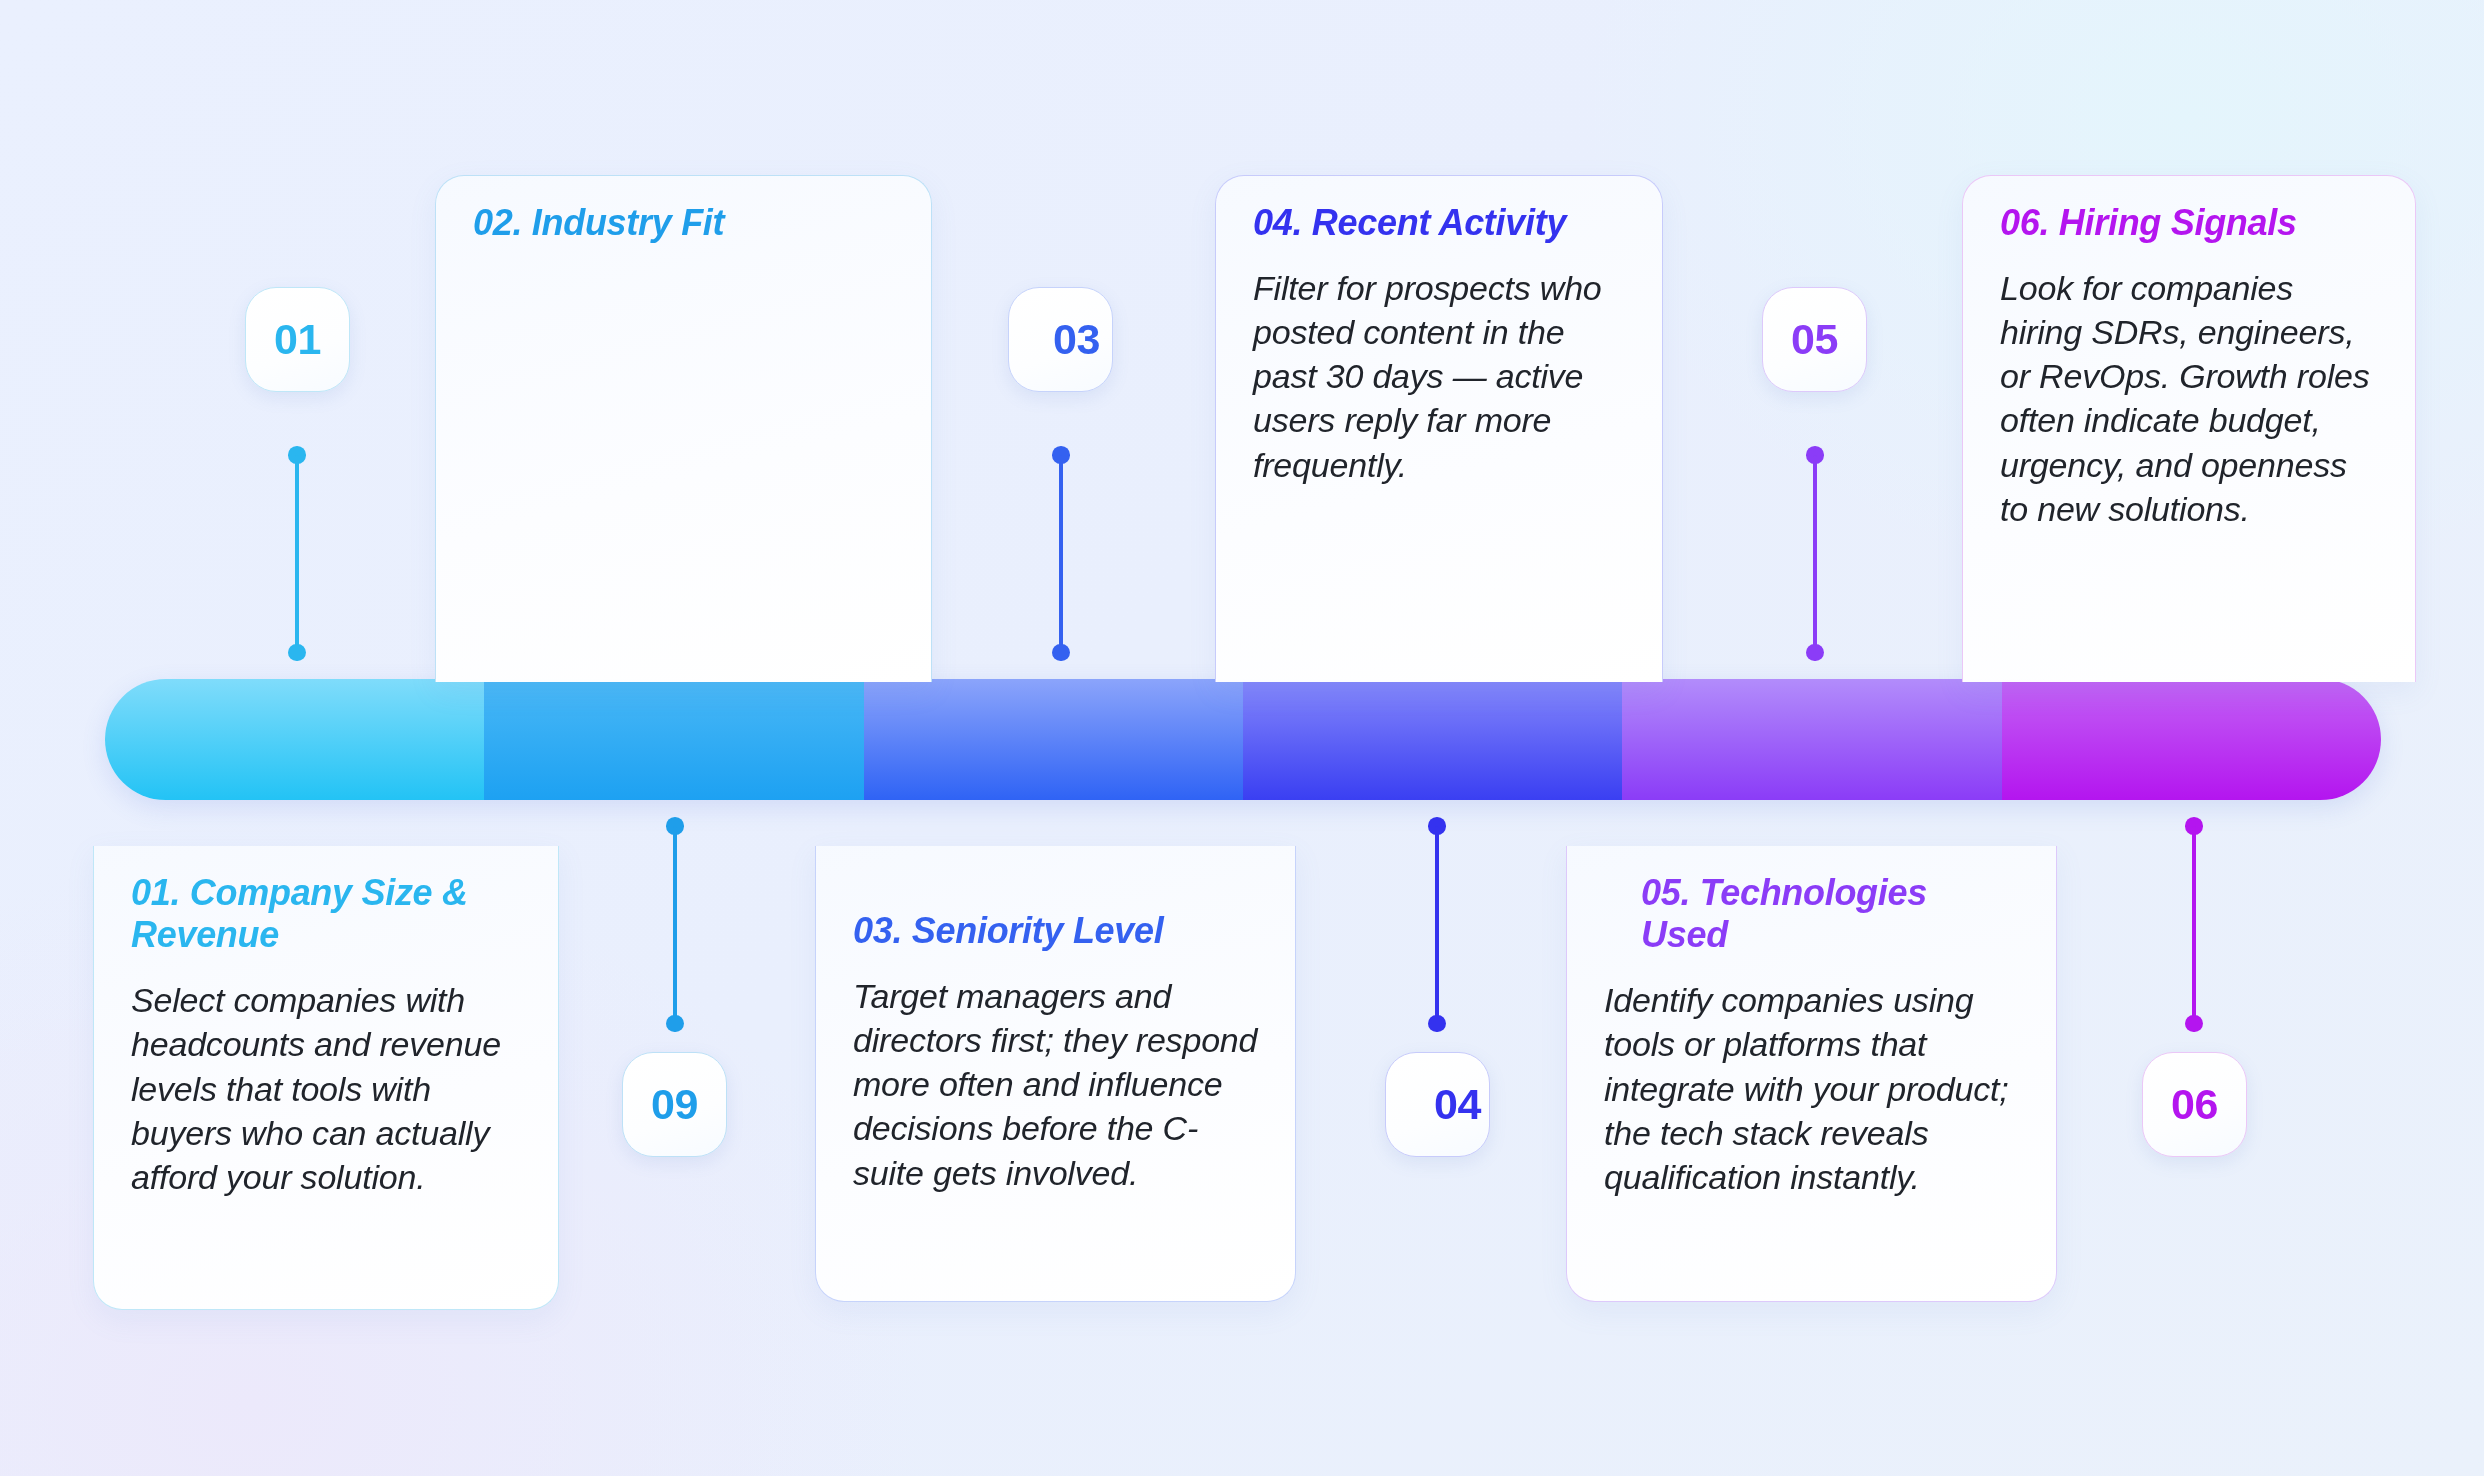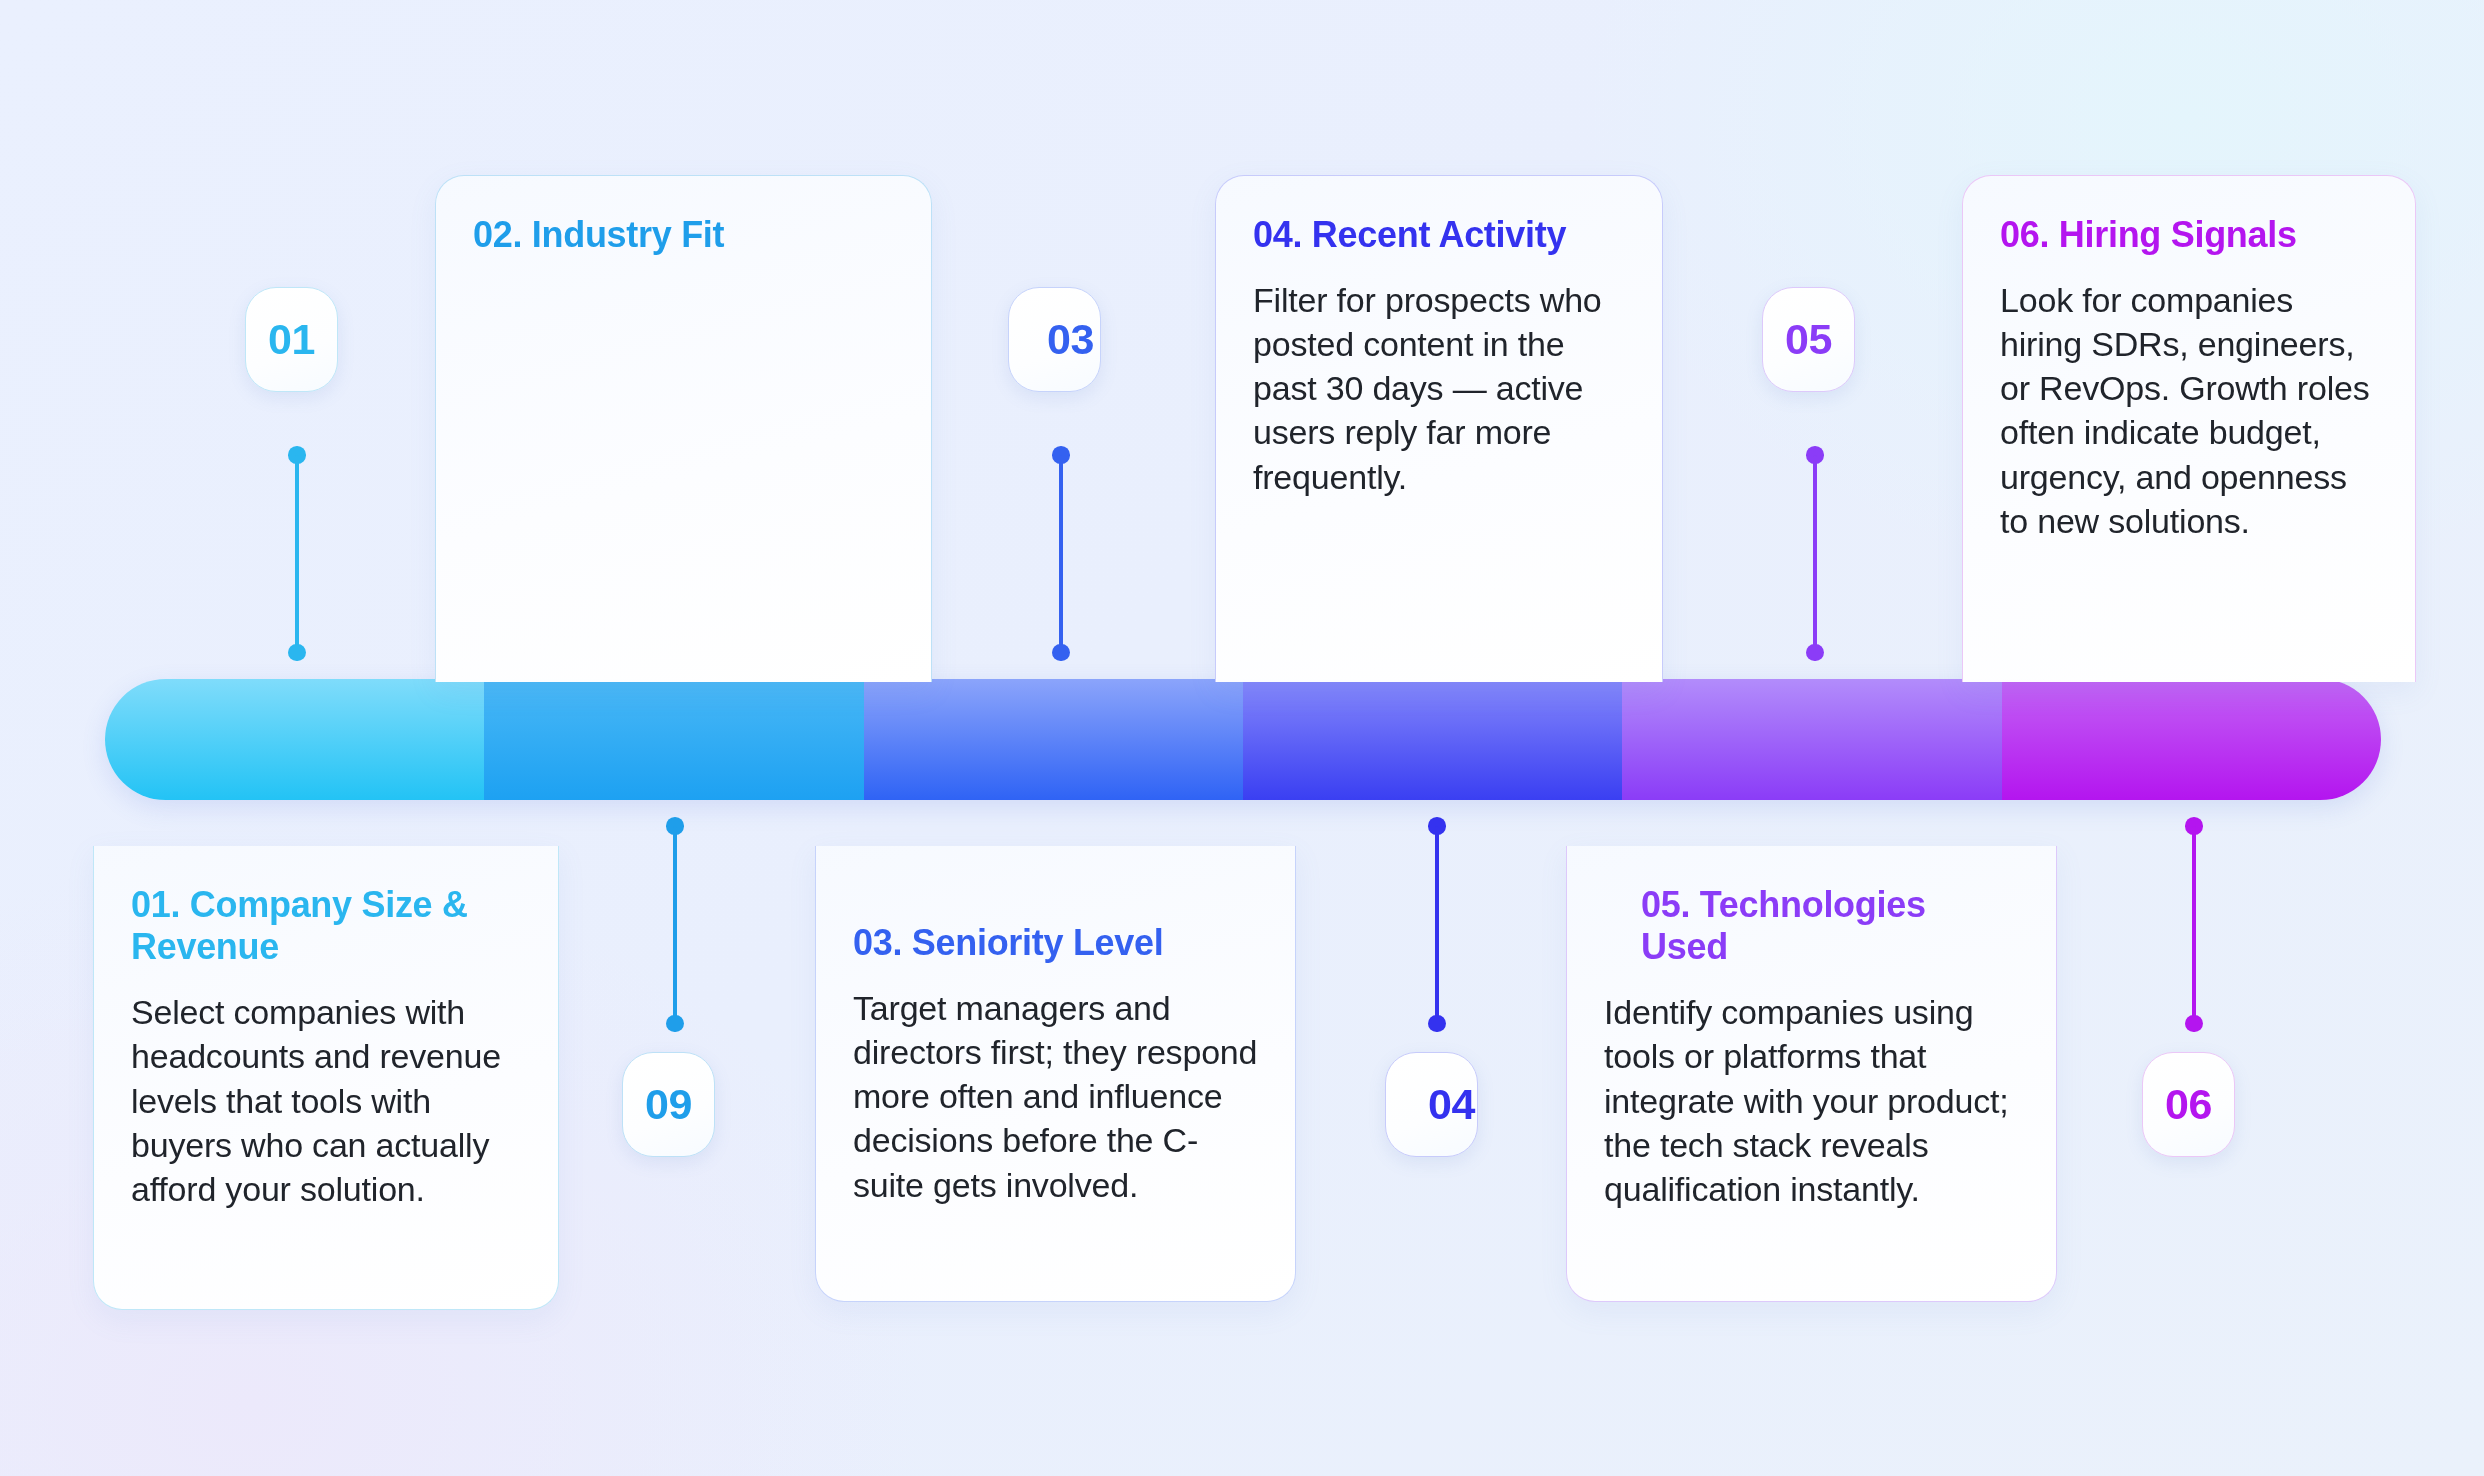--- a/index.html
+++ b/index.html
@@ -33,37 +33,38 @@
   }
   .conn .dot {
     position:absolute; left:0; width:17.5px; height:17.5px; border-radius:50%;
   }
   .conn .dot.t { top:0; }
   .conn .dot.b { bottom:0; }
 
   
   .badge {
     position:absolute;
-    width:93px; height:105px;
+    width:105px; height:105px;
     border-radius:31px;
     background:linear-gradient(160deg,#ffffff 0%,#fdfeff 60%,#f7fbff 100%);
     border:1.9px solid #cfe9f8;
     display:flex; align-items:center; justify-content:center;
     font-size:43px; font-weight:700; letter-spacing:-0.5px;
     box-shadow:0 5.8px 17.5px rgba(100,130,200,0.13);
   }
 
   
   .card {
     position:absolute;
     border-radius:29px;
-    padding:38px 37px 33px 37px;
+    padding:26px 37px 33px 37px;
     background:linear-gradient(165deg, rgba(247,250,255,0.96) 0%, rgba(252,253,255,0.99) 55%, rgba(255,255,255,1) 100%);
     border:1.9px solid #d3e7f7;
     box-shadow:0 9.7px 29px rgba(110,140,210,0.09);
+    font-style:italic;
   }
   .card.top { border-bottom:none; border-bottom-left-radius:0; border-bottom-right-radius:0; }
   .card.bot { border-top:none; border-top-left-radius:0; border-top-right-radius:0; }
   .card h3 {
     font-size:36px; font-weight:700; line-height:1.18; letter-spacing:-0.3px;
     margin-bottom:21.3px;
   }
   .card p {
     font-size:34px; line-height:1.30; color:#20242b; font-weight:400;
     letter-spacing:-0.2px;

